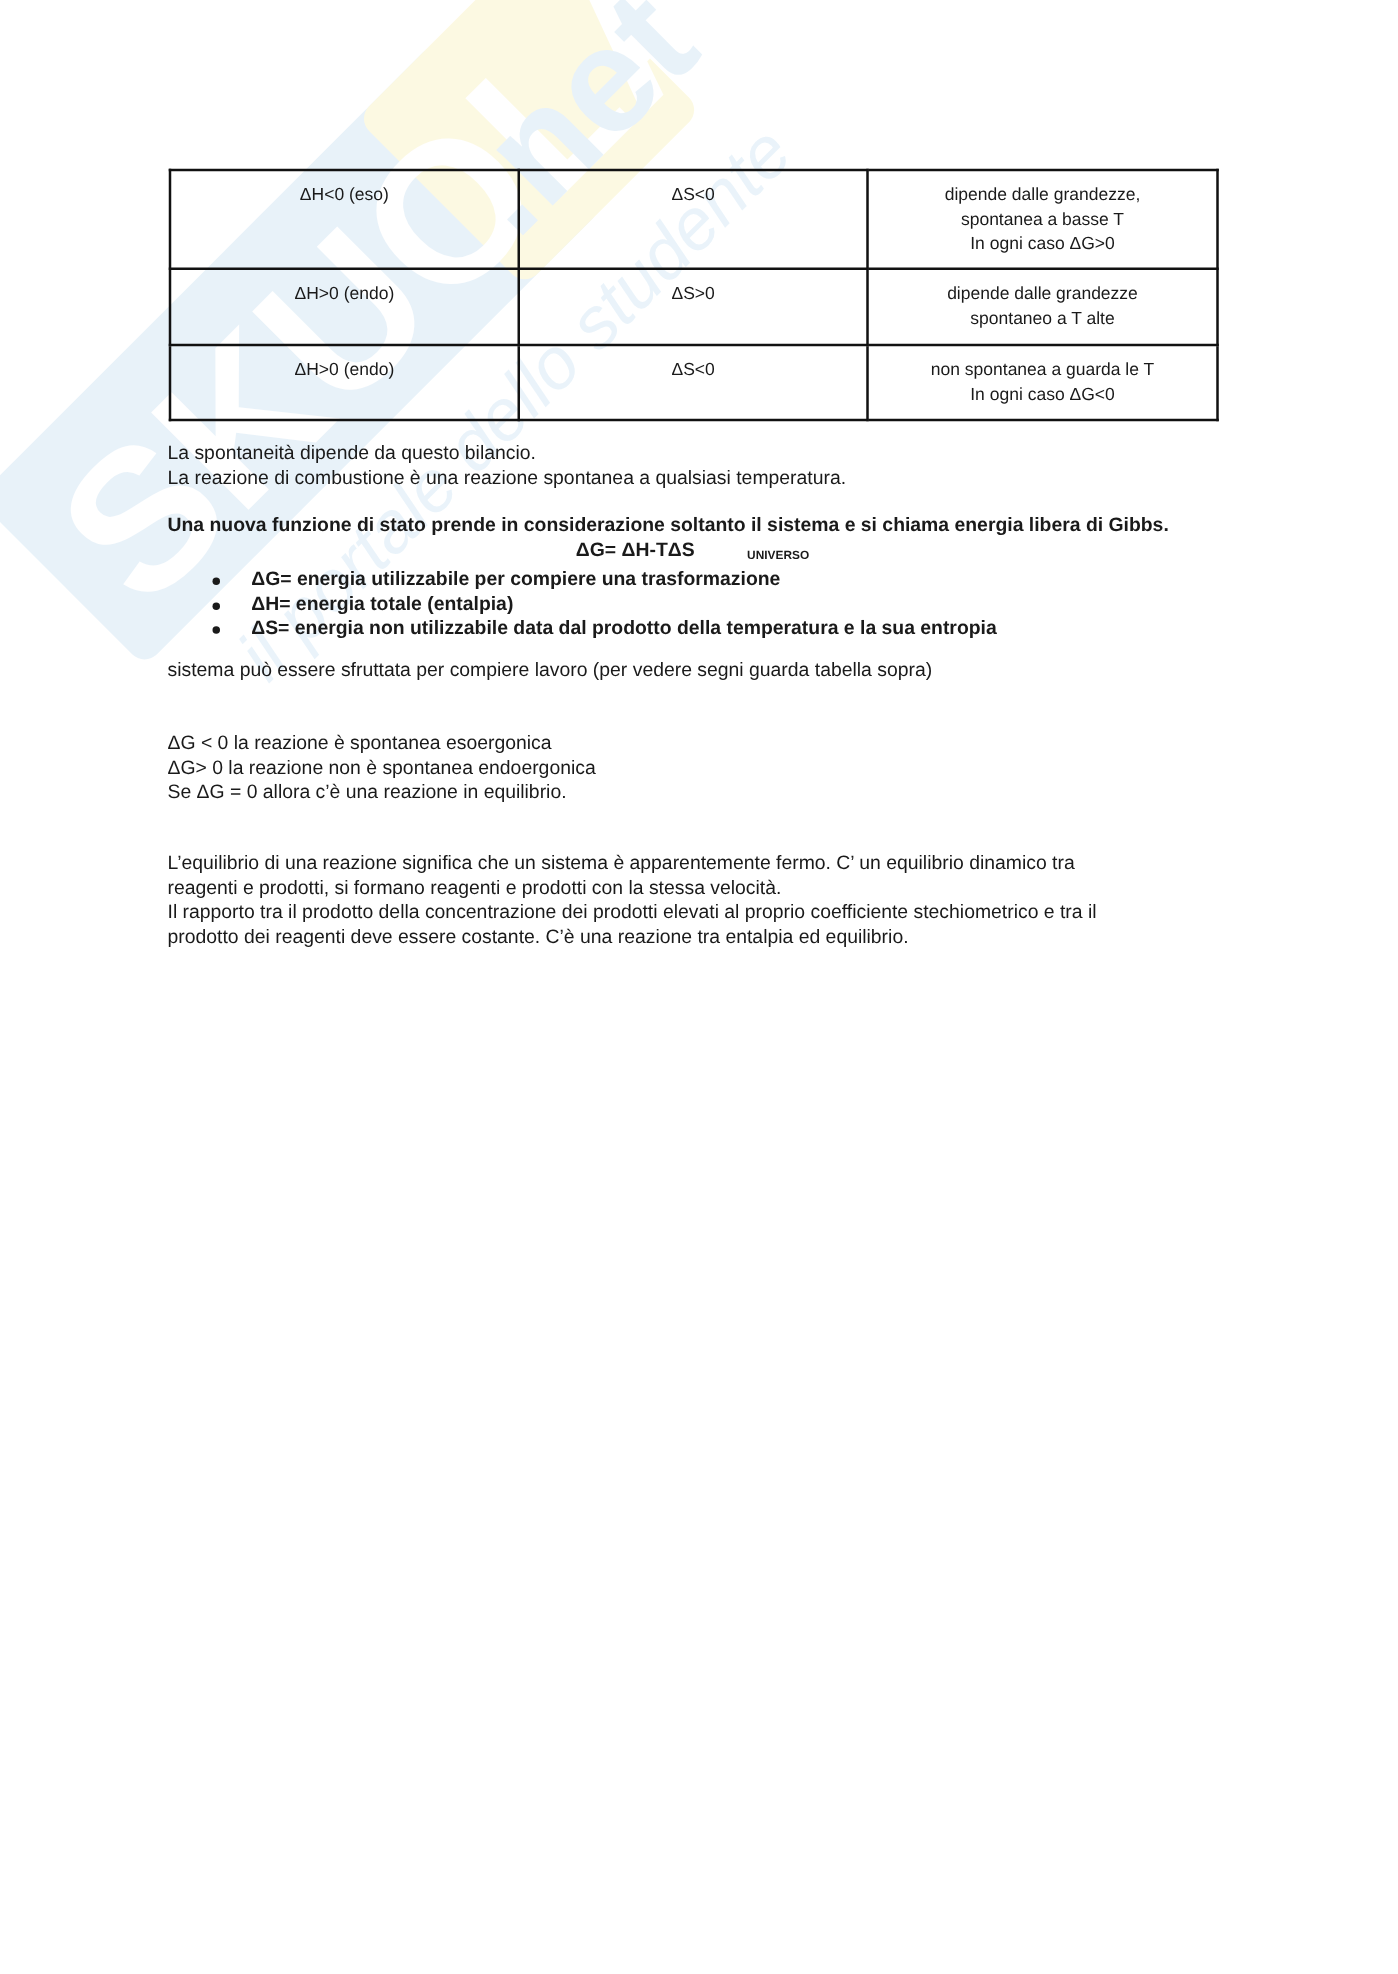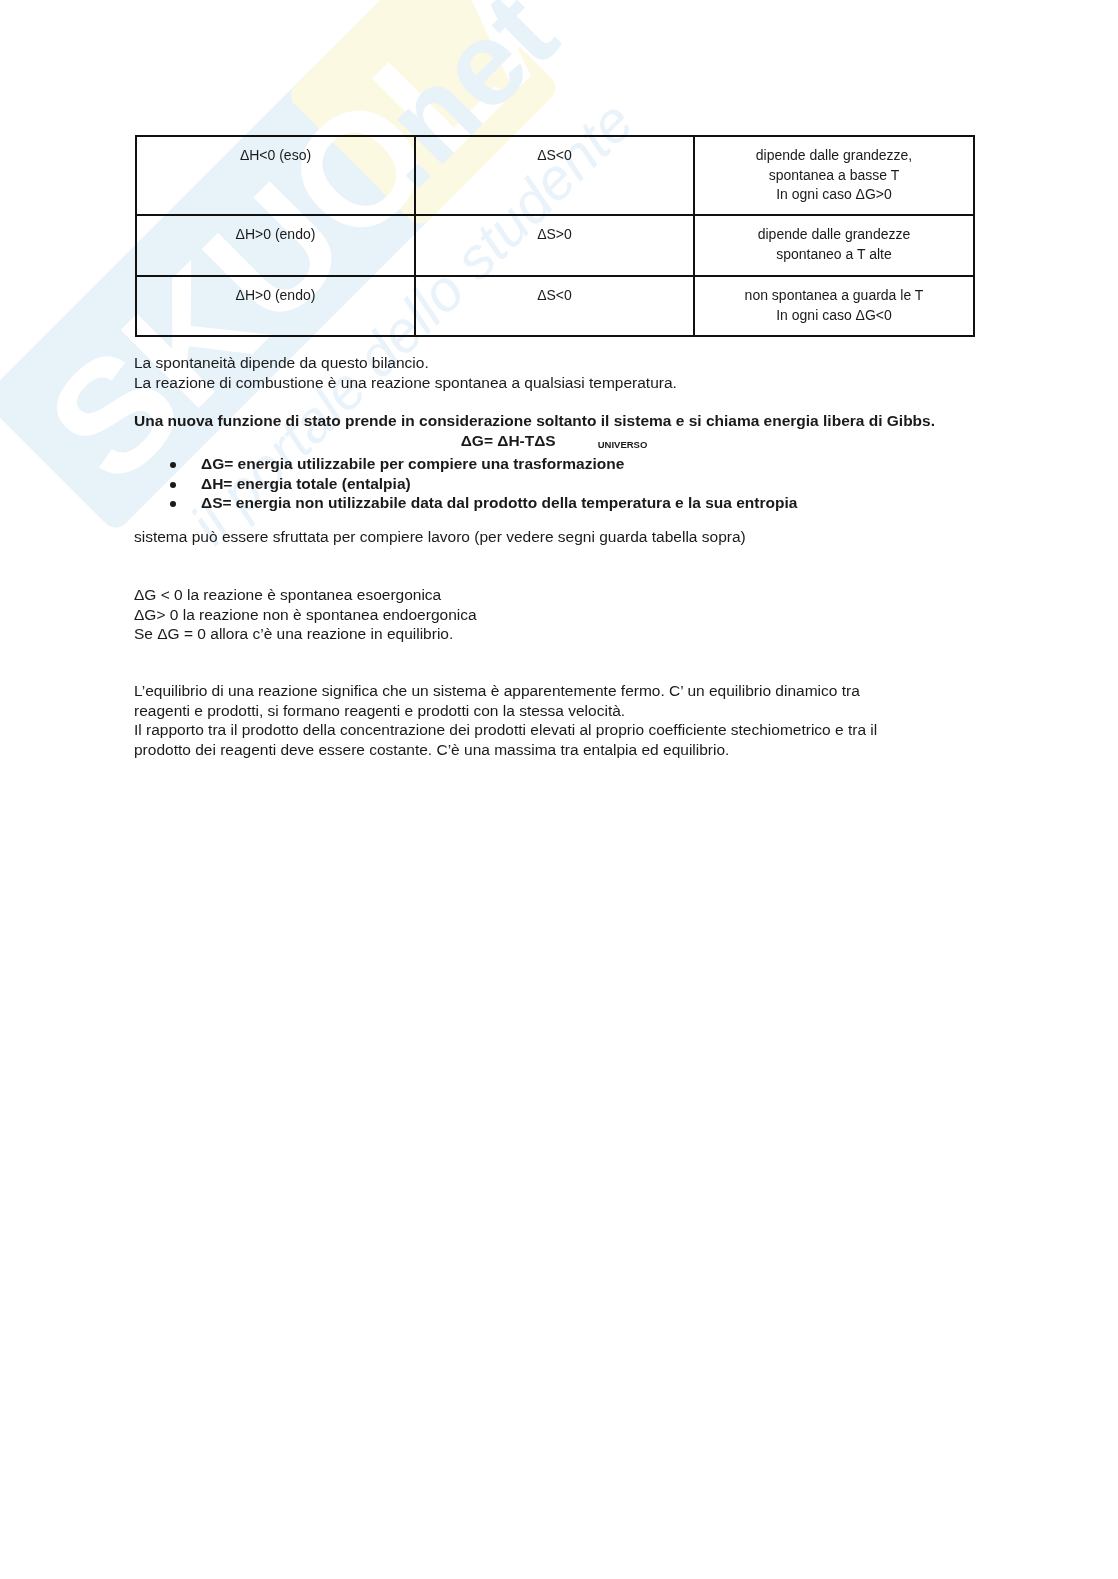--- a/index.html
+++ b/index.html
@@ -122,16 +122,16 @@
   <div class="text" style="top:585px;">
     <p>ΔG &lt; 0 la reazione è spontanea esoergonica</p>
     <p>ΔG&gt; 0 la reazione non è spontanea endoergonica</p>
     <p>Se ΔG = 0 allora c’è una reazione in equilibrio.</p>
   </div>
 
   <div class="text" style="top:681px;">
     <p>L’equilibrio di una reazione significa che un sistema è apparentemente fermo. C’ un equilibrio dinamico tra</p>
     <p>reagenti e prodotti, si formano reagenti e prodotti con la stessa velocità.</p>
     <p>Il rapporto tra il prodotto della concentrazione dei prodotti elevati al proprio coefficiente stechiometrico e tra il</p>
-    <p>prodotto dei reagenti deve essere costante. C’è una massima tra entalpia ed equilibrio.</p>
+    <p>prodotto dei reagenti deve essere costante. C’è una reazione tra entalpia ed equilibrio.</p>
   </div>
 
 </div>
 
 </body></html>

